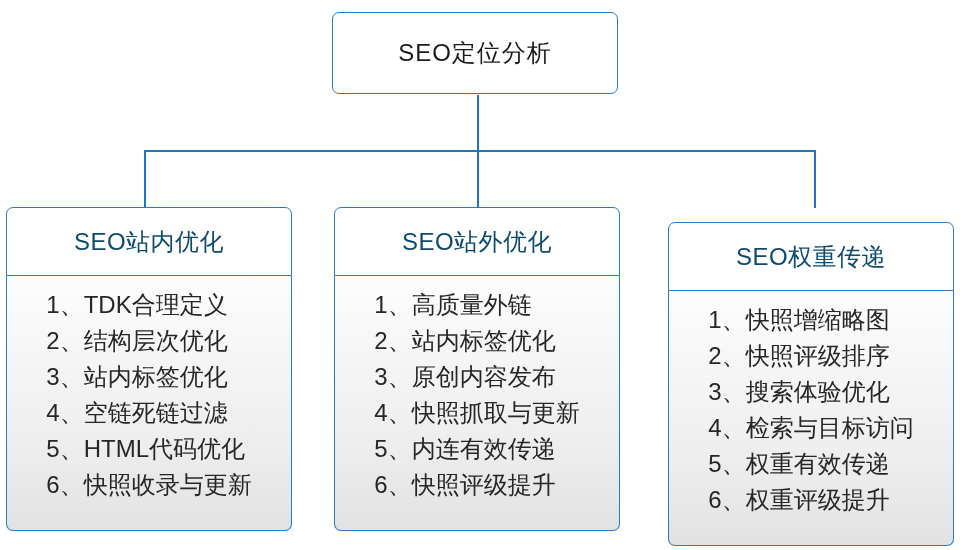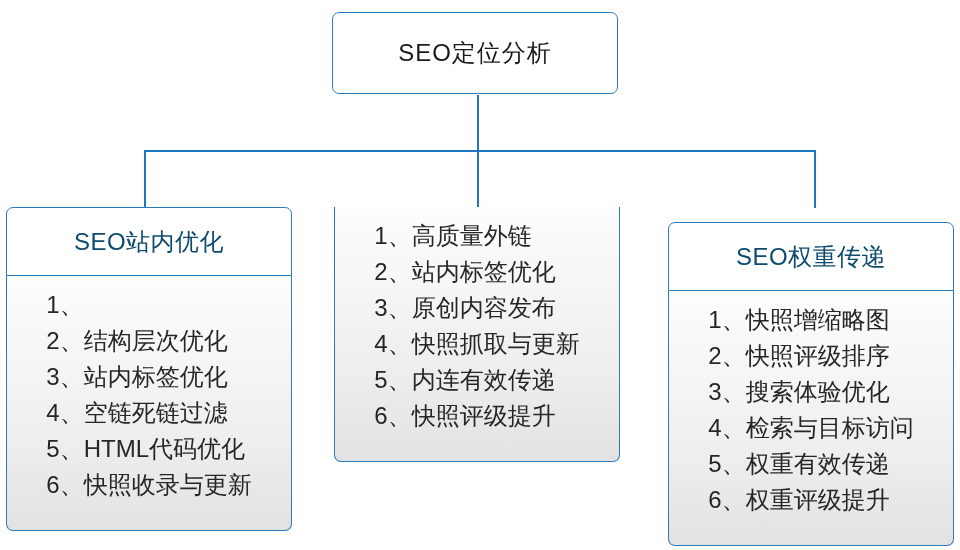--- a/index.html
+++ b/index.html
@@ -132,20 +132,21 @@
   <div class="connector conn-v-right"></div>
 
   <div class="column col-1">
     <div class="col-header">
       <span class="col-header-label">SEO站内优化</span>
     </div>
     <div class="col-body">
       <ul class="col-list">
         <li class="list-item">
           <span class="item-index">1、</span>
+          <span class="item-text">TDK合理定义</span>
         </li>
         <li class="list-item">
           <span class="item-index">2、</span>
           <span class="item-text">结构层次优化</span>
         </li>
         <li class="list-item">
           <span class="item-index">3、</span>
           <span class="item-text">站内标签优化</span>
         </li>
         <li class="list-item">
@@ -158,20 +159,23 @@
         </li>
         <li class="list-item">
           <span class="item-index">6、</span>
           <span class="item-text">快照收录与更新</span>
         </li>
       </ul>
     </div>
   </div>
 
   <div class="column col-2">
+    <div class="col-header">
+      <span class="col-header-label">SEO站外优化</span>
+    </div>
     <div class="col-body">
       <ul class="col-list">
         <li class="list-item">
           <span class="item-index">1、</span>
           <span class="item-text">高质量外链</span>
         </li>
         <li class="list-item">
           <span class="item-index">2、</span>
           <span class="item-text">站内标签优化</span>
         </li>

